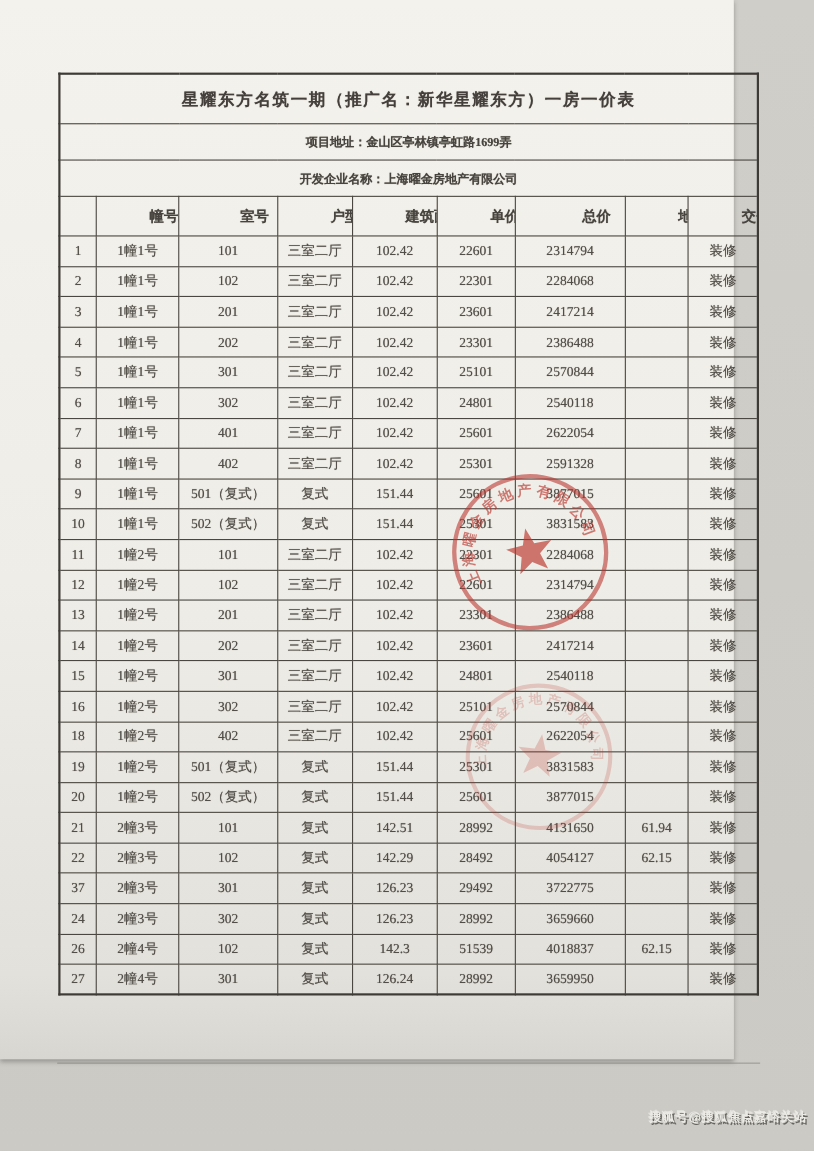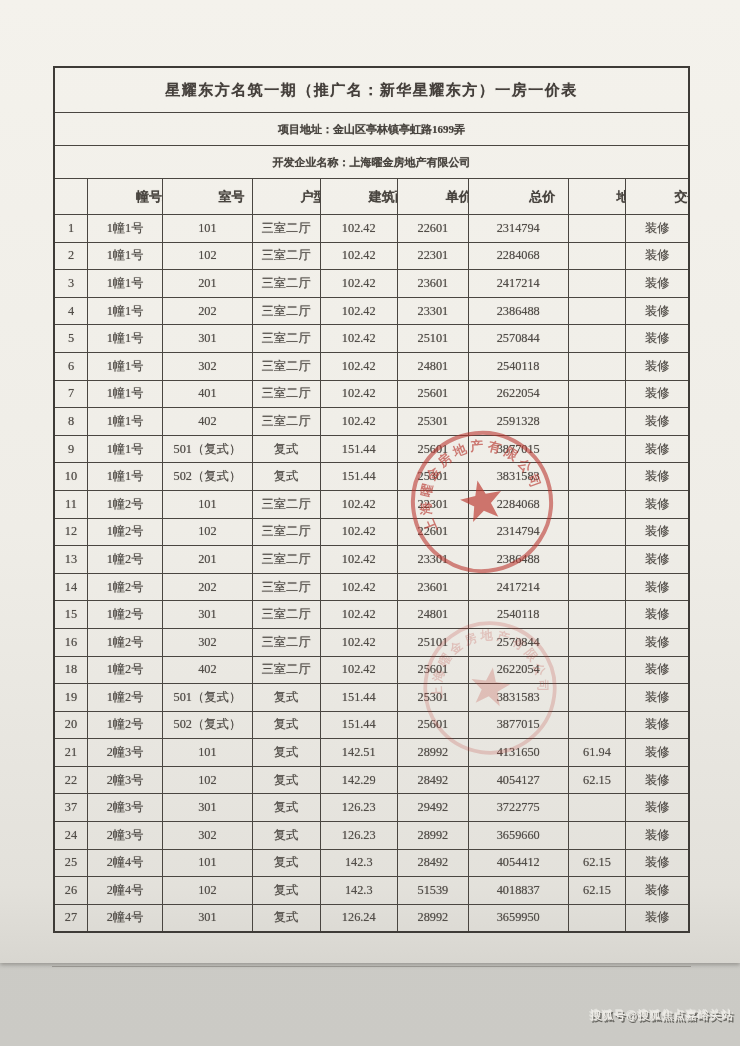--- a/index.html
+++ b/index.html
@@ -1,19 +1,19 @@
 <!DOCTYPE html>
 <html><head>
 <meta charset="utf-8">
 <style>
   html,body{margin:0;padding:0;}
   body{width:740px;height:1046px;background:#c9c8c3;font-family:"Liberation Serif","DejaVu Serif",serif;}
   .screen{position:relative;width:740px;height:1046px;overflow:hidden;
           background:linear-gradient(180deg,#cfcec9 0%,#cbcac5 100%);}
-  .paper{position:absolute;left:0;top:0;width:740px;height:963px;
+  .paper{position:absolute;left:0;top:0;width:667px;height:963px;
          background:linear-gradient(180deg,#f4f2ec 0%,#efede7 55%,#e3e1db 92%,#d8d6d0 100%);
          box-shadow:0 2px 4px rgba(90,88,84,.45);}
   .price-table{position:absolute;left:53px;top:66px;width:637px;
                border-collapse:collapse;table-layout:fixed;
                border:2px solid #3e3b37;}
   .price-table td,.price-table th{border:1px solid #4a4641;text-align:center;vertical-align:middle;
                padding:0;color:#514d48;white-space:nowrap;overflow:hidden;
                text-shadow:0 0 .7px rgba(86,80,74,.65);}
   .title-row td{height:44px;font-size:15px;font-weight:600;letter-spacing:1.5px;color:#443f3b;}
   .addr-row td,.dev-row td{height:32px;font-size:11px;font-weight:600;color:#47433e;}
@@ -317,31 +317,20 @@
             <td>2幢3号</td>
             <td>302</td>
             <td>复式</td>
             <td>126.23</td>
             <td>28992</td>
             <td>3659660</td>
             <td></td>
             <td>装修</td>
           </tr>
           <tr>
-            <td>25</td>
-            <td>2幢4号</td>
-            <td>101</td>
-            <td>复式</td>
-            <td>142.3</td>
-            <td>28492</td>
-            <td>4054412</td>
-            <td>62.15</td>
-            <td>装修</td>
-          </tr>
-          <tr>
             <td>26</td>
             <td>2幢4号</td>
             <td>102</td>
             <td>复式</td>
             <td>142.3</td>
             <td>51539</td>
             <td>4018837</td>
             <td>62.15</td>
             <td>装修</td>
           </tr>

